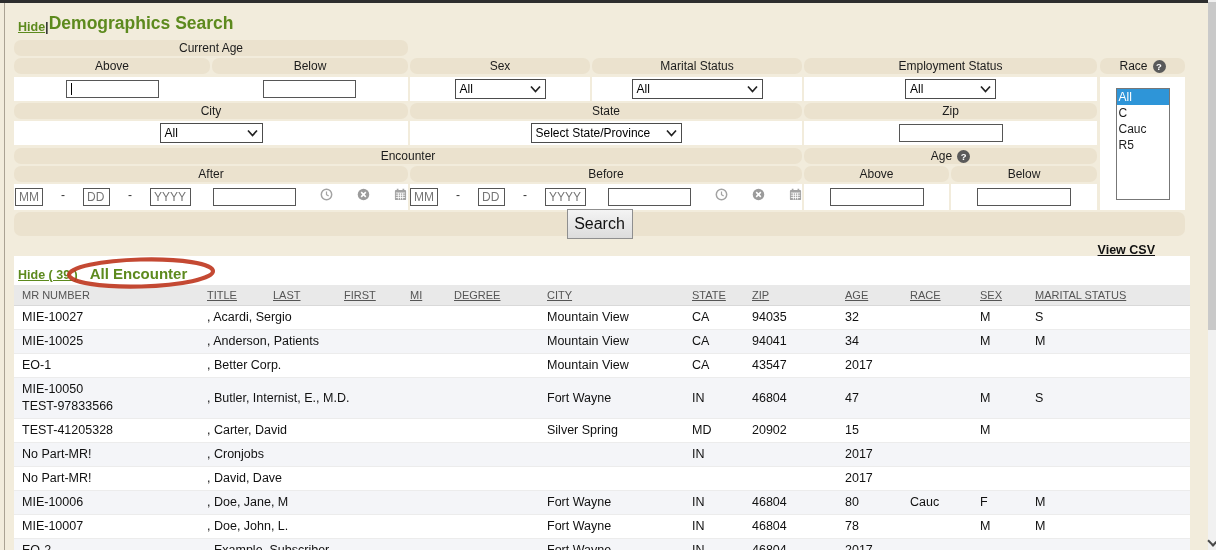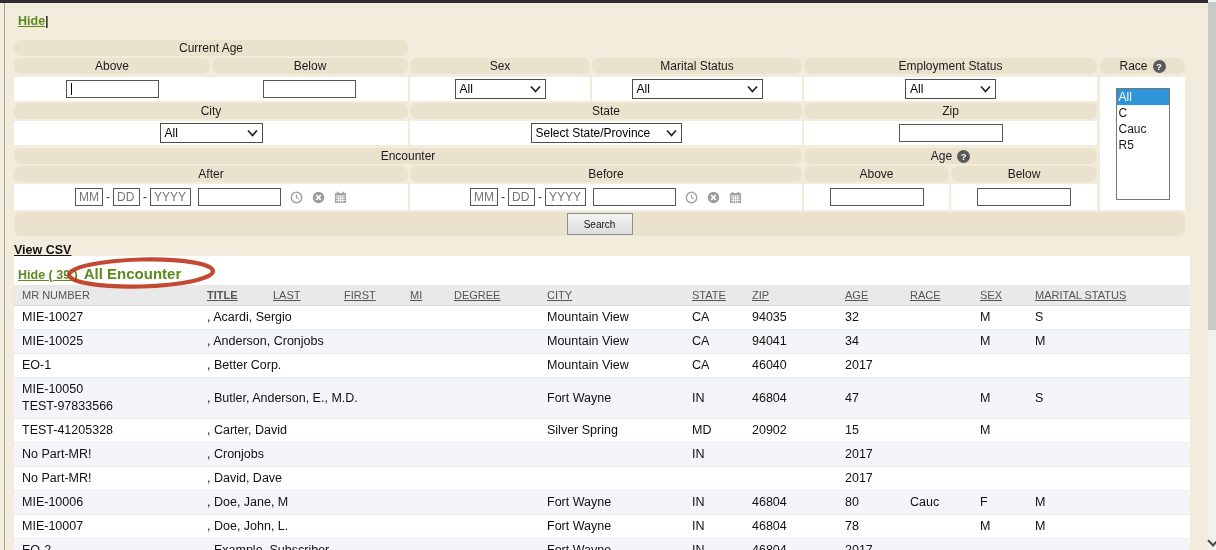--- a/index.html
+++ b/index.html
@@ -22,42 +22,42 @@
 
   .ti{border:1px solid #565656;height:18px;background:#fff;font-size:12px;font-family:"Liberation Sans",sans-serif;
       padding:0 3px;box-sizing:border-box;}
   .caret-host{position:relative;}
   .caret-host::after{content:'';position:absolute;left:5px;top:3px;width:1px;height:12px;background:#000;}
 
   .selectbox{border:1px solid #4c4c4c;height:20px;background:#fff;display:flex;align-items:center;
       justify-content:space-between;padding:0 4px;font-size:12px;box-sizing:border-box;cursor:default;color:#000;}
   .sel-arrow{display:flex;align-items:center;}
 
-  .dategroup{display:flex;align-items:center;gap:3px;}
+  .dategroup{display:flex;align-items:flex-start;gap:18px;}
   .dash{color:#333;}
   .icon-btn{display:inline-flex;margin-left:6px;cursor:pointer;}
 
   .help{display:inline-flex;width:13px;height:13px;border-radius:50%;background:#5a5a5a;color:#fff;
       font-size:9.5px;font-weight:bold;align-items:center;justify-content:center;margin-left:5px;cursor:pointer;}
 
   .listbox{width:52px;height:110px;border:1px solid #777;background:#fff;font-size:12px;overflow:hidden;
       margin:11px auto 0;align-self:flex-start;cursor:default;}
   .race-cell{align-items:flex-start;justify-content:center;display:flex;}
   .race-option{padding:0 2px;height:16px;line-height:16px;}
   .race-option.selected{background:#2e95d8;color:#fff;}
 
-  .btn{width:66px;height:22px;background:linear-gradient(#f4f4f4,#dcdcdc);border:1px solid #8f8f8f;
-      font-size:10px;font-family:"Liberation Sans",sans-serif;color:#111;cursor:pointer;}
-
-  .viewcsv{position:absolute;left:14px;top:240px;width:1171px;padding-right:0;box-sizing:border-box;}
+  .btn{width:66px;height:30px;background:linear-gradient(#f4f4f4,#dcdcdc);border:1px solid #8f8f8f;
+      font-size:16px;font-family:"Liberation Sans",sans-serif;color:#111;cursor:pointer;}
+
+  .viewcsv{position:absolute;left:14px;top:240px;width:1171px;text-align:right;padding-right:0;box-sizing:border-box;}
   .viewcsv a{color:#111;font-weight:bold;font-size:12.5px;text-decoration:underline;cursor:pointer;margin-right:30px;}
 
   
   .patients{position:absolute;left:14px;top:256px;width:1176px;height:294px;background:#fff;overflow:hidden;}
-  .patients-bar{position:relative;height:20px;padding:9px 0 0 4px;display:flex;align-items:baseline;gap:6px;}
+  .patients-bar{position:relative;height:20px;padding:9px 0 0 4px;display:flex;align-items:baseline;gap:12px;}
   .patients-title{color:#5d8a1e;font-weight:bold;font-size:15px;}
   .annot{position:absolute;left:46px;top:-2px;pointer-events:none;}
 
   table.plist{border-collapse:collapse;table-layout:fixed;width:1176px;margin-top:0;}
   .plist th{background:#e9e9e9;color:#555;font-size:11px;font-weight:normal;text-align:left;
       padding:4px 2px 4px 8px;text-decoration:underline;border-bottom:1px solid #d9d9d9;white-space:nowrap;
       overflow:hidden;cursor:pointer;}
   .plist th.no-link{text-decoration:none;cursor:default;margin-top:8px;}
   .plist td{font-size:12.5px;color:#111;padding:3px 2px 3px 8px;line-height:17px;border-top:1px solid #ececec;
       white-space:pre-line;overflow:hidden;vertical-align:middle;}
@@ -72,20 +72,21 @@
 </head>
 <body>
 
 <div class="page">
   <div class="topbar"></div>
   <div class="left-edge"></div>
 
   <div class="demo-header">
     <a class="link-green">Hide</a>
     <span class="sep">|</span>
+    <span class="demo-title">Demographics Search</span>
   </div>
 
   <div class="form">
 
     <div class="cell hcell" style="left:0;top:0;width:394px;height:16px;">Current Age</div>
 
     <div class="cell hcell" style="left:0;top:18px;width:196px;height:16px;">Above</div>
     <div class="cell hcell" style="left:198px;top:18px;width:196px;height:16px;">Below</div>
     <div class="cell hcell" style="left:396px;top:18px;width:180px;height:16px;">Sex</div>
     <div class="cell hcell" style="left:578px;top:18px;width:210px;height:16px;">Marital Status</div>
@@ -259,21 +260,21 @@
       <a class="link-green">Hide ( 39 )</a>
       <span class="patients-title">All Encounter</span>
       <svg class="annot" width="164" height="38" viewBox="0 0 164 38">
         <ellipse cx="81" cy="19" rx="72" ry="13.5" fill="none" stroke="#bf3922" stroke-width="4.2" transform="rotate(-1.5 81 19)" opacity="0.92"></ellipse>
       </svg>
     </div>
     <table class="plist">
       <thead>
           <tr>
             <th class="no-link" style="width: 175px;">MR NUMBER</th>
-            <th style="width: 56px; font-weight: bold;">TITLE</th>
+            <th style="width: 56px;">TITLE</th>
             <th style="width: 61px;">LAST</th>
             <th style="width: 56px;">FIRST</th>
             <th style="width: 34px;">MI</th>
             <th style="width: 83px;">DEGREE</th>
             <th style="width: 135px;">CITY</th>
             <th style="width: 50px;">STATE</th>
             <th style="width: 83px;">ZIP</th>
             <th style="width: 55px;">AGE</th>
             <th style="width: 60px;">RACE</th>
             <th style="width: 45px;">SEX</th>
@@ -289,46 +290,46 @@
             <td colspan="1">CA</td>
             <td colspan="1">94035</td>
             <td colspan="1">32</td>
             <td colspan="1"></td>
             <td colspan="1">M</td>
             <td colspan="1">S</td>
             <td colspan="1"></td>
           </tr>
           <tr class="alt">
             <td colspan="1">MIE-10025</td>
-            <td colspan="5">, Anderson, Cronjobs</td>
+            <td colspan="5">, Anderson, Patients</td>
             <td colspan="1">Mountain View</td>
             <td colspan="1">CA</td>
             <td colspan="1">94041</td>
             <td colspan="1">34</td>
             <td colspan="1"></td>
             <td colspan="1">M</td>
             <td colspan="1">M</td>
             <td colspan="1"></td>
           </tr>
           <tr>
             <td colspan="1">EO-1</td>
             <td colspan="5">, Better Corp.</td>
             <td colspan="1">Mountain View</td>
             <td colspan="1">CA</td>
-            <td colspan="1">46040</td>
+            <td colspan="1">43547</td>
             <td colspan="1">2017</td>
             <td colspan="1"></td>
             <td colspan="1"></td>
             <td colspan="1"></td>
             <td colspan="1"></td>
           </tr>
           <tr class="alt">
             <td colspan="1">MIE-10050
 TEST-97833566</td>
-            <td colspan="5">, Butler, Anderson, E., M.D.</td>
+            <td colspan="5">, Butler, Internist, E., M.D.</td>
             <td colspan="1">Fort Wayne</td>
             <td colspan="1">IN</td>
             <td colspan="1">46804</td>
             <td colspan="1">47</td>
             <td colspan="1"></td>
             <td colspan="1">M</td>
             <td colspan="1">S</td>
             <td colspan="1"></td>
           </tr>
           <tr>

